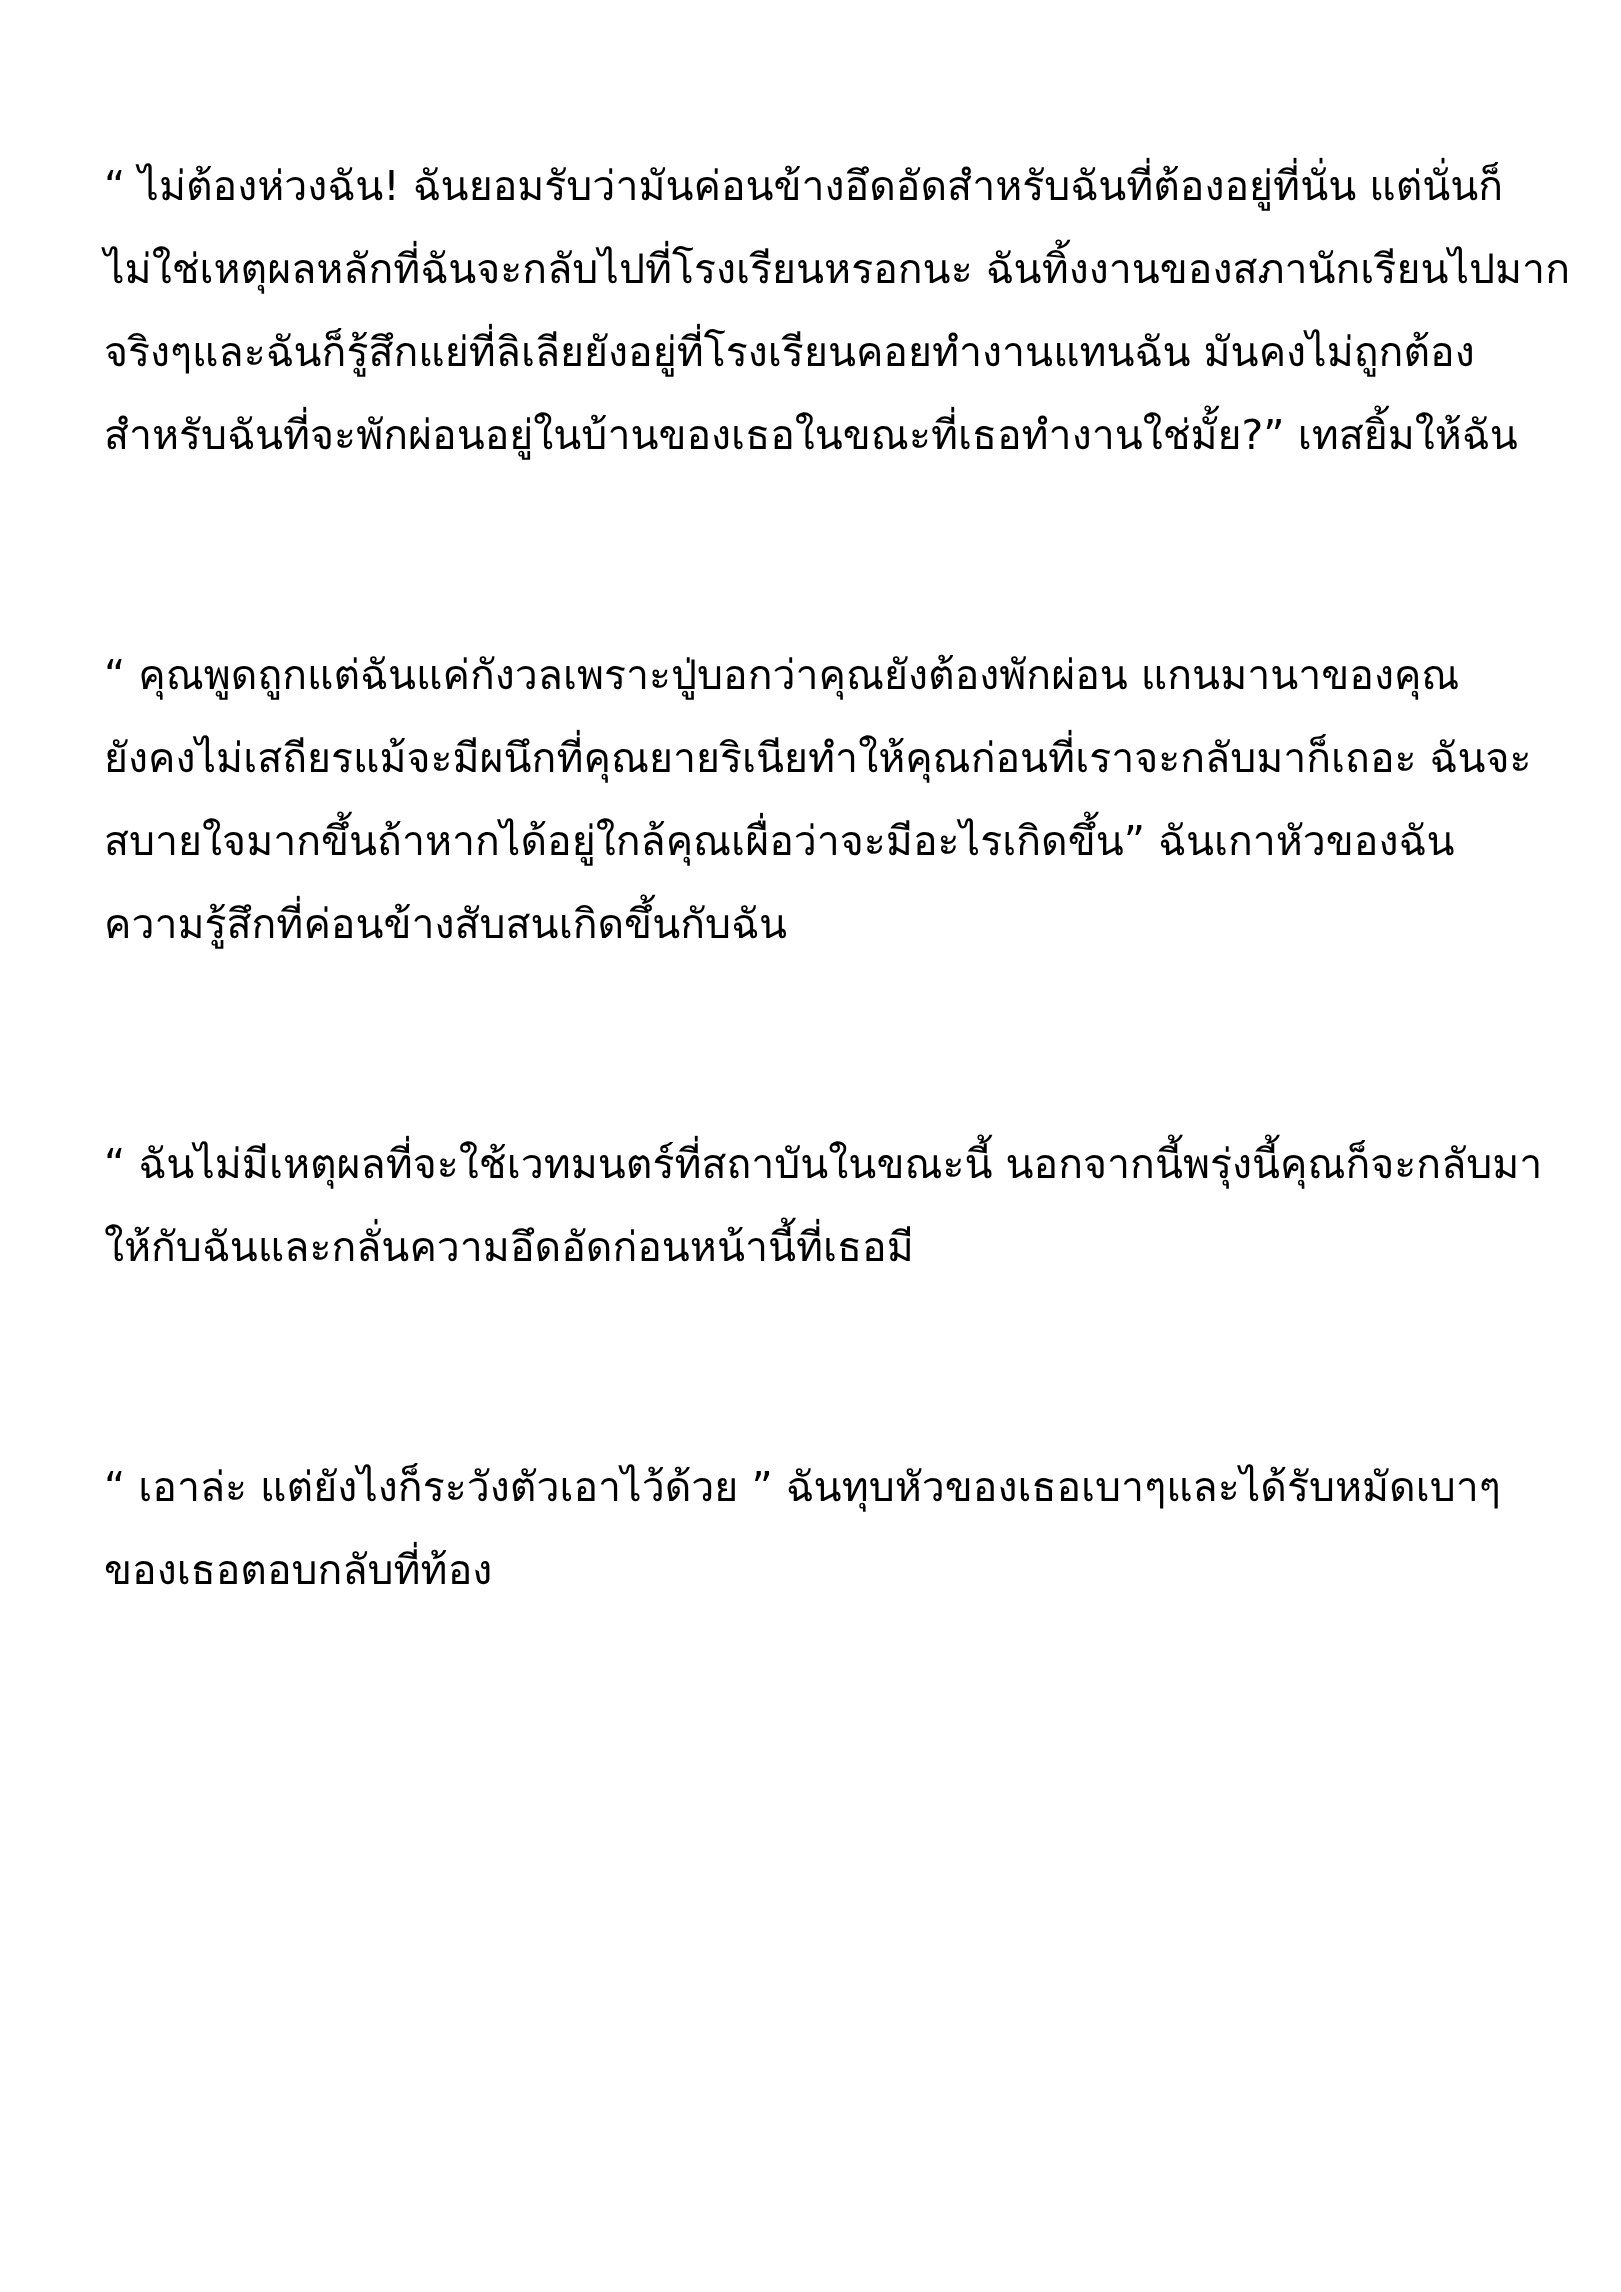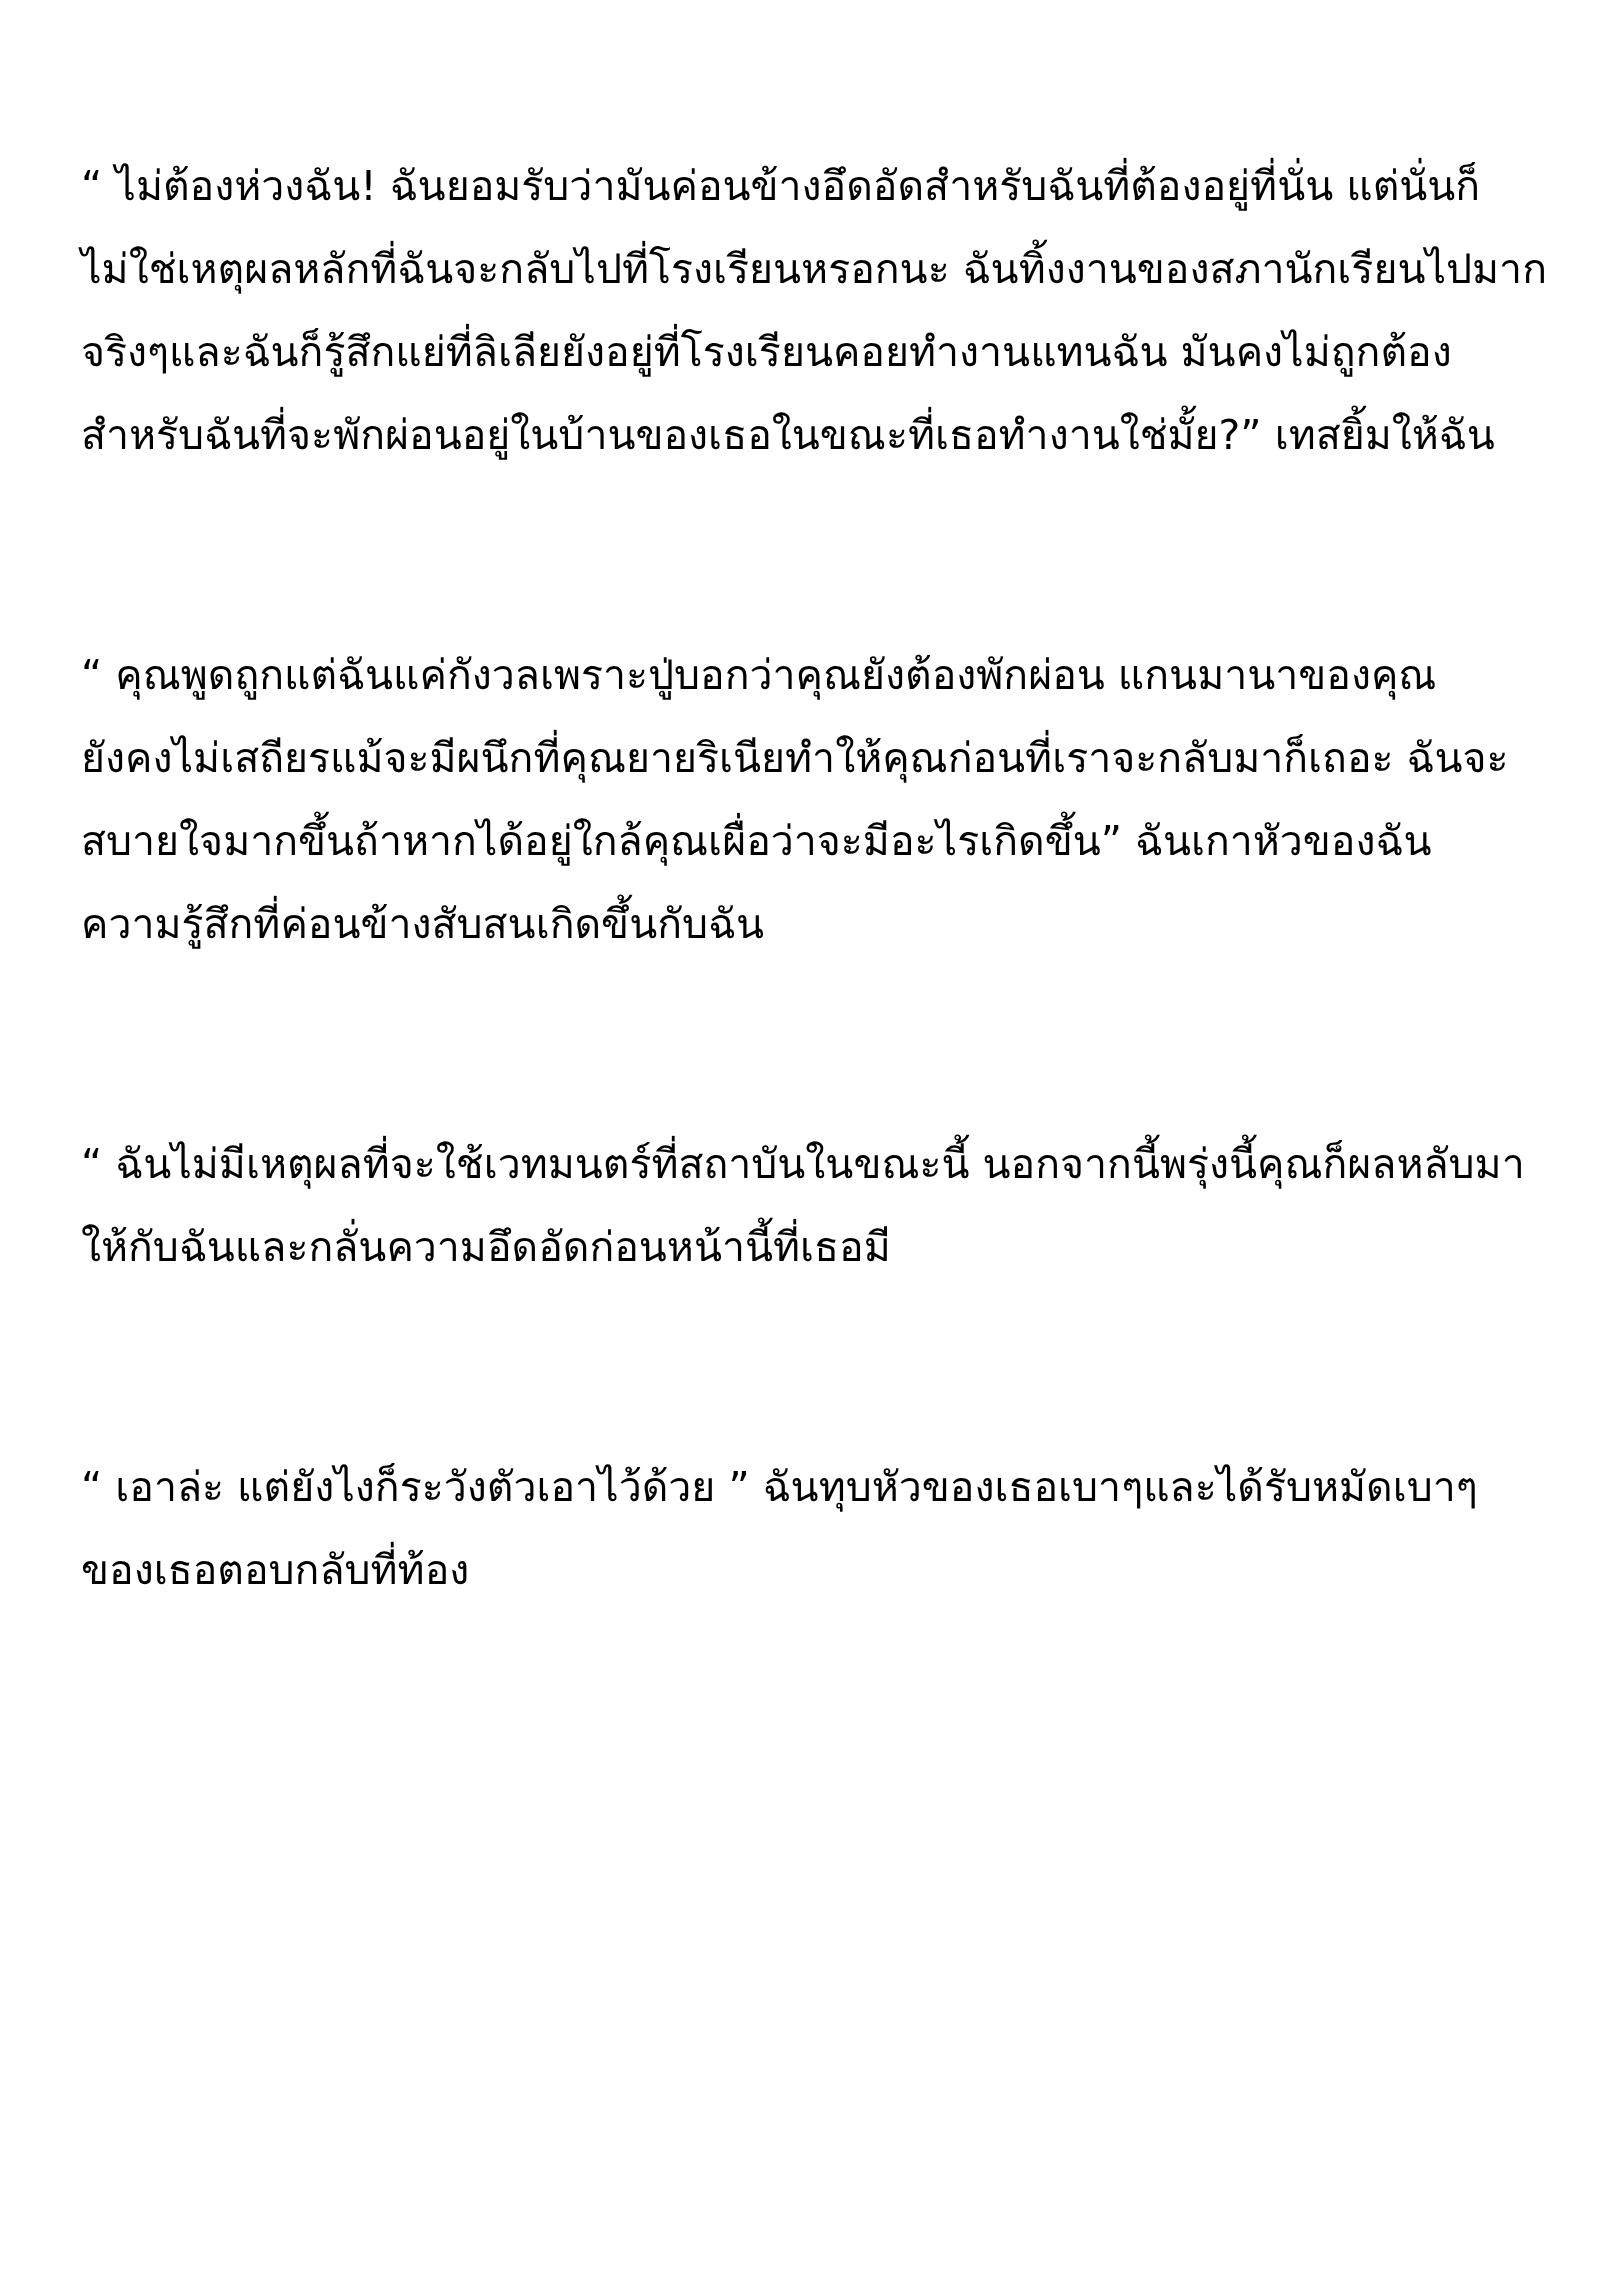--- a/index.html
+++ b/index.html
@@ -7,21 +7,21 @@
       width: 1621px;
       height: 2293px;
       background: #ffffff;
       font-family: "DejaVu Sans", "Liberation Sans", sans-serif;
     }
     .page {
       width: 1621px;
       height: 2223px;
       background: #ffffff;
       color: #000000;
-      padding: 145px 137px 0 81px;
+      padding: 145px 137px 0 104px;
       overflow: hidden;
     }
     .para {
       margin-bottom: 157px;
     }
     .line {
       font-size: 41px;
       line-height: 83px;
       white-space: nowrap;
       color: #000000;
@@ -42,21 +42,21 @@
   </div>
 
   <div class="para">
     <div class="line">“ คุณพูดถูกแต่ฉันแค่กังวลเพราะปู่บอกว่าคุณยังต้องพักผ่อน แกนมานาของคุณ</div>
     <div class="line">ยังคงไม่เสถียรแม้จะมีผนึกที่คุณยายริเนียทำให้คุณก่อนที่เราจะกลับมาก็เถอะ ฉันจะ</div>
     <div class="line">สบายใจมากขึ้นถ้าหากได้อยู่ใกล้คุณเผื่อว่าจะมีอะไรเกิดขึ้น” ฉันเกาหัวของฉัน</div>
     <div class="line">ความรู้สึกที่ค่อนข้างสับสนเกิดขึ้นกับฉัน</div>
   </div>
 
   <div class="para">
-    <div class="line">“ ฉันไม่มีเหตุผลที่จะใช้เวทมนตร์ที่สถาบันในขณะนี้ นอกจากนี้พรุ่งนี้คุณก็ผลหลับมา</div>
+    <div class="line">“ ฉันไม่มีเหตุผลที่จะใช้เวทมนตร์ที่สถาบันในขณะนี้ นอกจากนี้พรุ่งนี้คุณก็จะกลับมา</div>
     <div class="line">ให้กับฉันและกลั่นความอึดอัดก่อนหน้านี้ที่เธอมี</div>
   </div>
 
   <div class="para">
     <div class="line">“ เอาล่ะ แต่ยังไงก็ระวังตัวเอาไว้ด้วย ” ฉันทุบหัวของเธอเบาๆและได้รับหมัดเบาๆ</div>
     <div class="line">ของเธอตอบกลับที่ท้อง</div>
   </div>
 
 </div>
 

